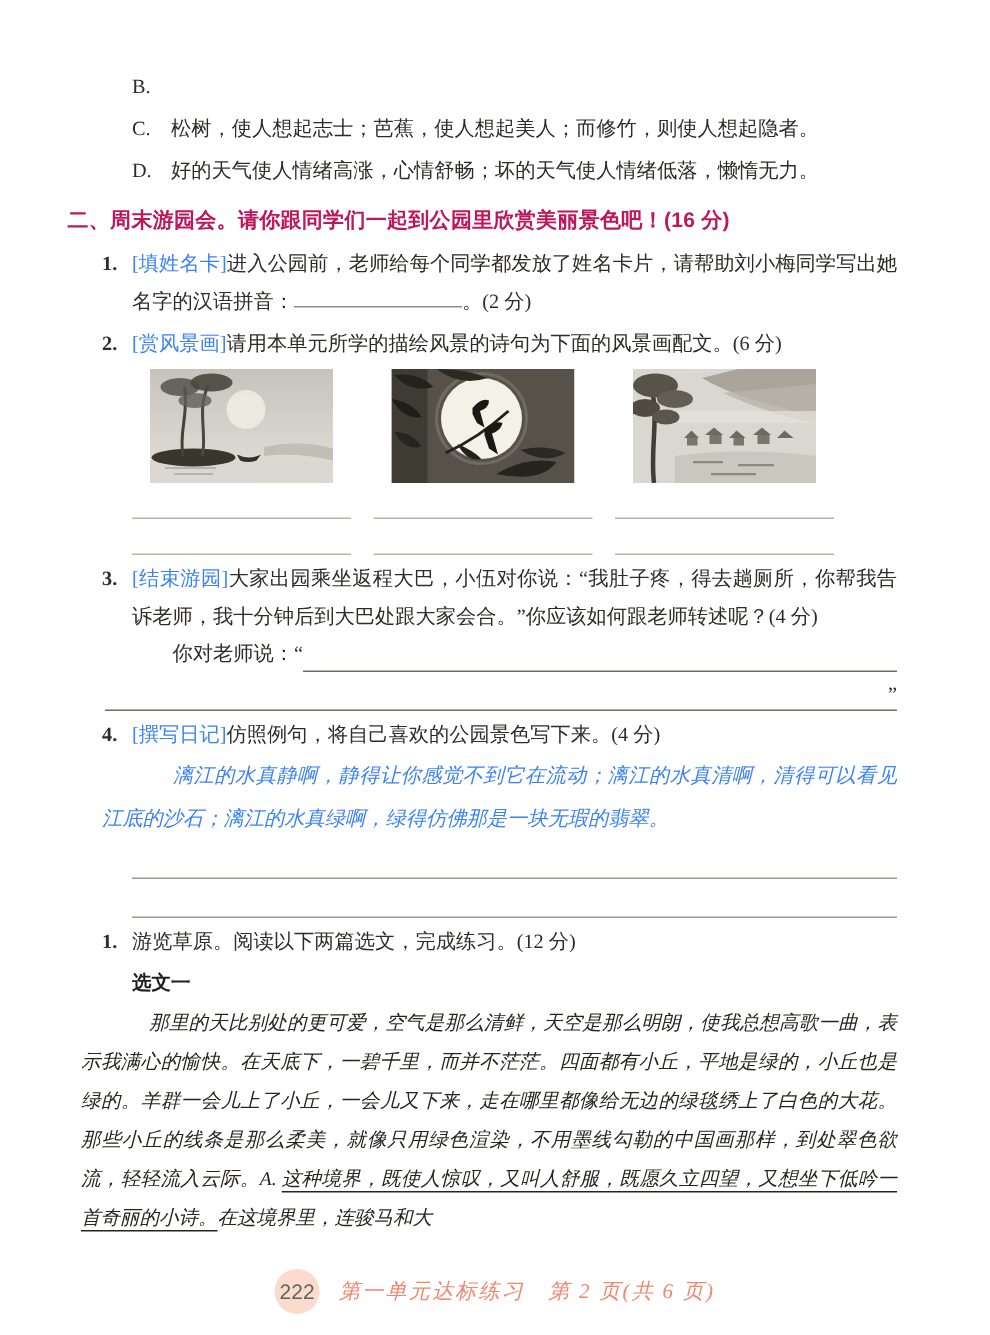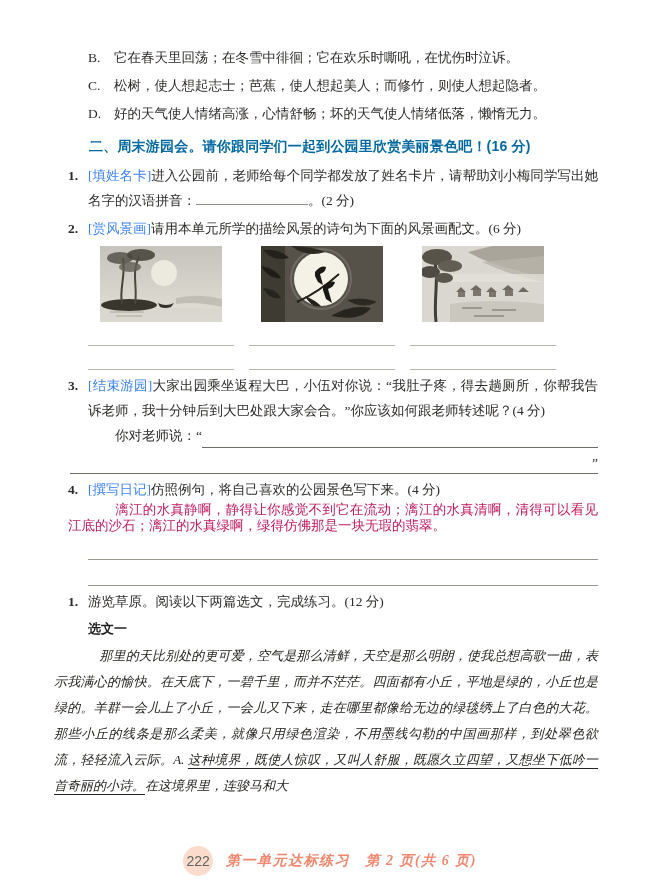--- a/index.html
+++ b/index.html
@@ -10,21 +10,21 @@
   .page { padding:44px 62px 0 45px; }
 
   
   .options { margin-left:43px; }
   .option { display:flex; font-size:13.5px; line-height:28px; }
   .option .olabel { width:26px; flex:none; }
 
   
   .sec-title {
     font-family:"Liberation Sans","DejaVu Sans",sans-serif; font-weight:bold;
-    font-size:14px; line-height:28px; color:#0369a1; margin-top:4px; letter-spacing:.2px;margin-left:44px;
+    font-size:14px; line-height:28px; color:#be185d; margin-top:4px; letter-spacing:.2px;
   }
 
   
   .qitem { display:flex; font-size:13.5px; line-height:25px; margin-top:3px; }
   .qnum { width:20px; margin-left:23px; font-weight:bold; flex:none; }
   .qbody { flex:1; text-align:justify; }
   .tag { color:#3b82f6; }
 
   .blank-inline { display:inline-block; width:112px; height:13px; border-bottom:1px solid #8f8f87; }
 
@@ -33,46 +33,45 @@
   .img-col { width:146px; }
   .img-frame { width:122px; height:76px; margin:0 auto; display:block; }
   .ans-line { border-bottom:1px solid #b6b6aa; height:23px; }
 
   
   .say-row { display:flex; margin-left:27px; }
   .say-row .fill-line { flex:1; border-bottom:1px solid #6e6e66; }
   .full-line { border-bottom:1px solid #6e6e66; height:25px; line-height:30px; text-align:right; margin-left:-18px; }
 
   
-  .example { margin-left:-20px; text-indent:3.5em; line-height:16px; color:#be185d; text-align:justify; }
+  .example { font-style:italic; margin-left:-20px; text-indent:3.5em; line-height:29px; color:#3b82f6; text-align:justify; }
   .wide-line { border-bottom:1px solid #9a9a90; height:25px; }
 
   .subtitle { font-family:"Liberation Sans","DejaVu Sans",sans-serif; font-weight:bold; font-size:13px; line-height:25px; margin:2px 0 0 43px; color:#1f1f1f; }
 
   .passage { margin:2px 0 0 9px; font-size:13px; font-style:italic; line-height:26px; text-align:justify; text-indent:3.5em; color:#262420; }
   .passage .u { text-decoration:underline; text-underline-offset:4px; }
 
   
   .footer { position:absolute; left:0; right:0; bottom:14px; display:flex; justify-content:center; align-items:center; gap:13px; }
   .page-badge {
     width:30px; height:30px; border-radius:50%; background:#fbdccc; color:#636363;
     font-family:"Liberation Sans","DejaVu Sans",sans-serif; font-size:14px;
     display:flex; align-items:center; justify-content:center;
   }
-  .footer-text { color:#f0876e; font-style:italic; font-size:14px; letter-spacing:1.5px;font-weight:bold; }
+  .footer-text { color:#f0876e; font-style:italic; font-size:14px; letter-spacing:1.5px; }
 </style>
 </head>
 <body>
 
 <div class="page">
 
   <div class="options">
     <div class="option">
       <span class="olabel">B.</span>
-      <span>它在春天里回荡；在冬雪中徘徊；它在欢乐时嘶吼，在忧伤时泣诉。</span>
     </div>
     <div class="option">
       <span class="olabel">C.</span>
       <span>松树，使人想起志士；芭蕉，使人想起美人；而修竹，则使人想起隐者。</span>
     </div>
     <div class="option">
       <span class="olabel">D.</span>
       <span>好的天气使人情绪高涨，心情舒畅；坏的天气使人情绪低落，懒惰无力。</span>
     </div>
   </div>

